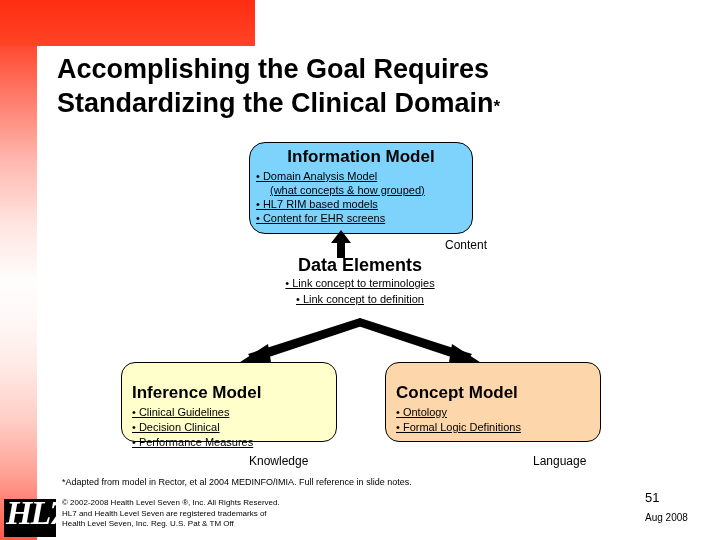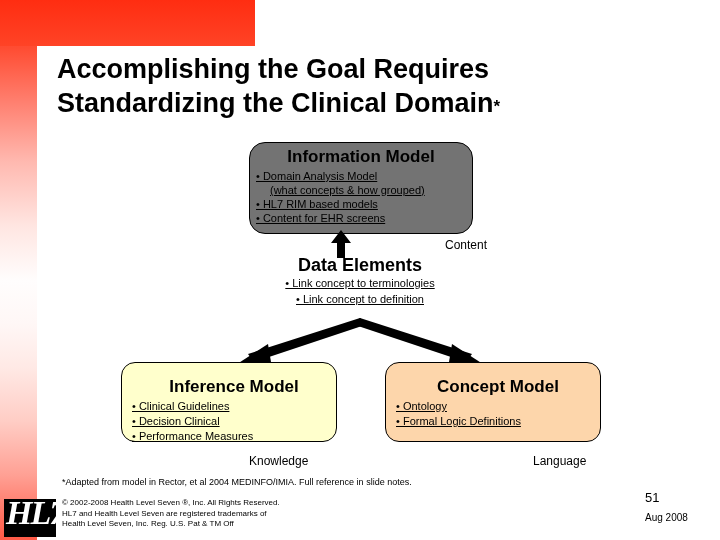--- a/index.html
+++ b/index.html
@@ -68,21 +68,21 @@
     position: absolute;
     border: 1px solid #000000;
     border-radius: 14px;
     box-sizing: border-box;
   }
   .box-info {
     left: 249px;
     top: 142px;
     width: 224px;
     height: 92px;
-    background: #737373;
+    background: #7dd3fc;
     border-radius: 16px;
   }
   .box-inference {
     left: 121px;
     top: 362px;
     width: 216px;
     height: 80px;
     background: #ffffcc;
   }
   .box-concept {
@@ -104,21 +104,21 @@
     font-size: 11px;
     color: #000000;
     line-height: 14px;
     text-decoration: underline;
   }
   .box-body.center { text-align: center; }
 
   .box-info .box-title { margin: 4px 0 2px 0; }
   .box-info .box-body  { padding-left: 6px; }
   .box-inference .box-title,
-  .box-concept .box-title { margin: 14px 0 2px 10px; text-align: center; }
+  .box-concept .box-title { margin: 20px 0 2px 10px; }
   .box-inference .box-body,
   .box-concept .box-body  { margin-left: 10px; line-height: 15px; }
 
   
   .data-elements {
     position: absolute;
     left: 200px;
     top: 255px;
     width: 320px;
     text-align: center;

